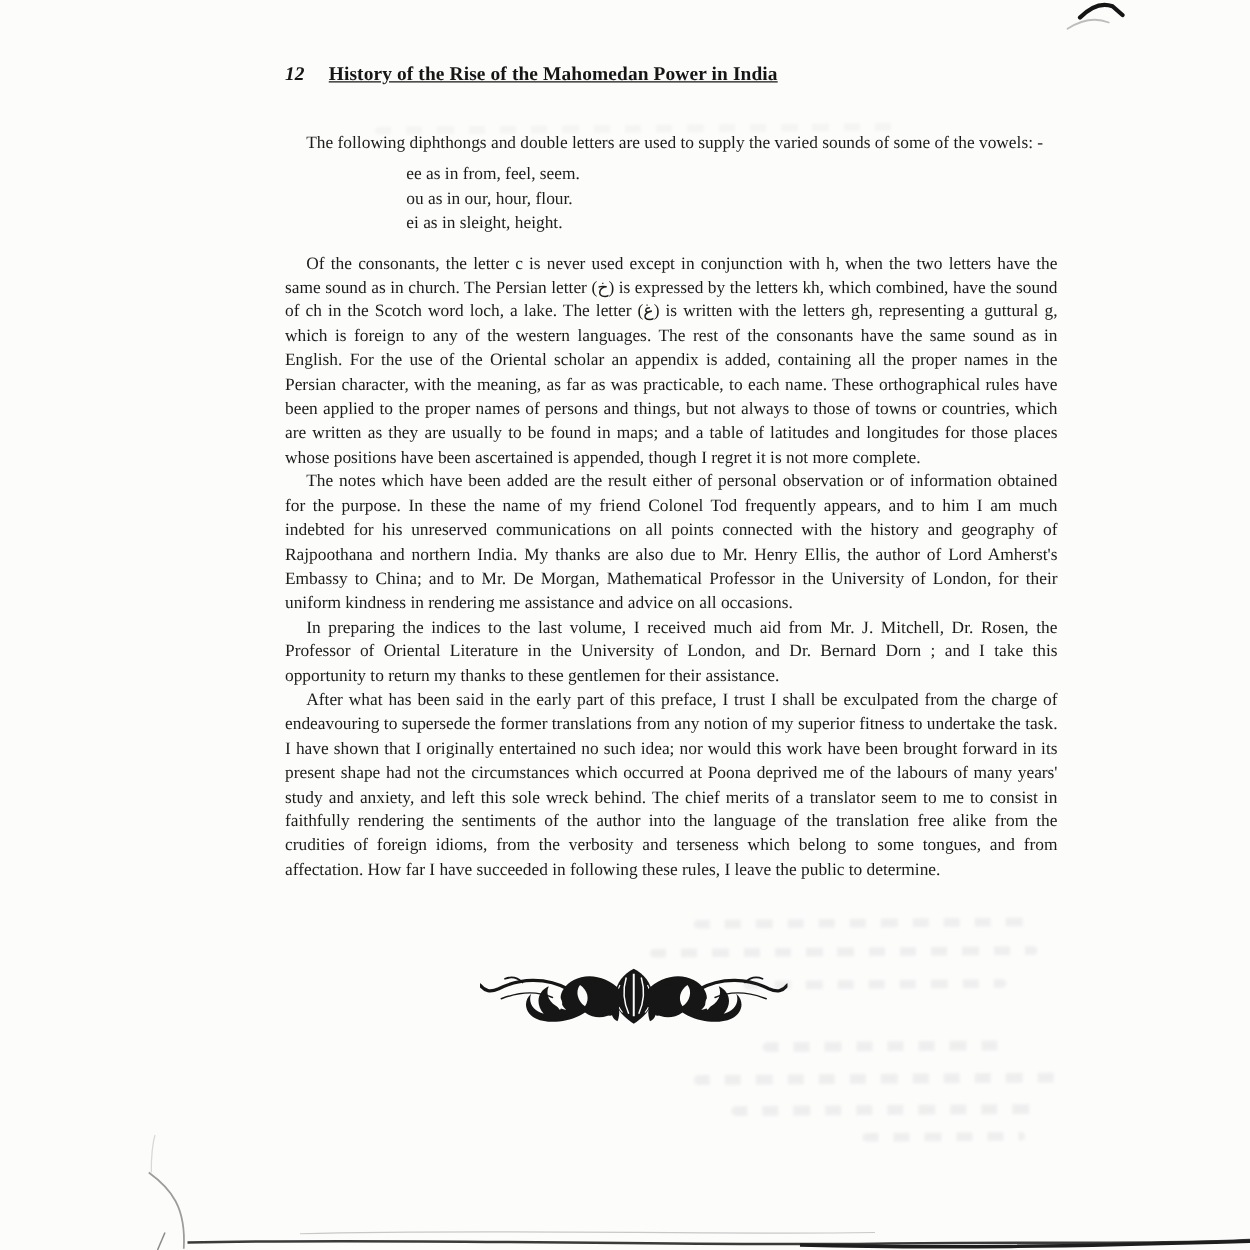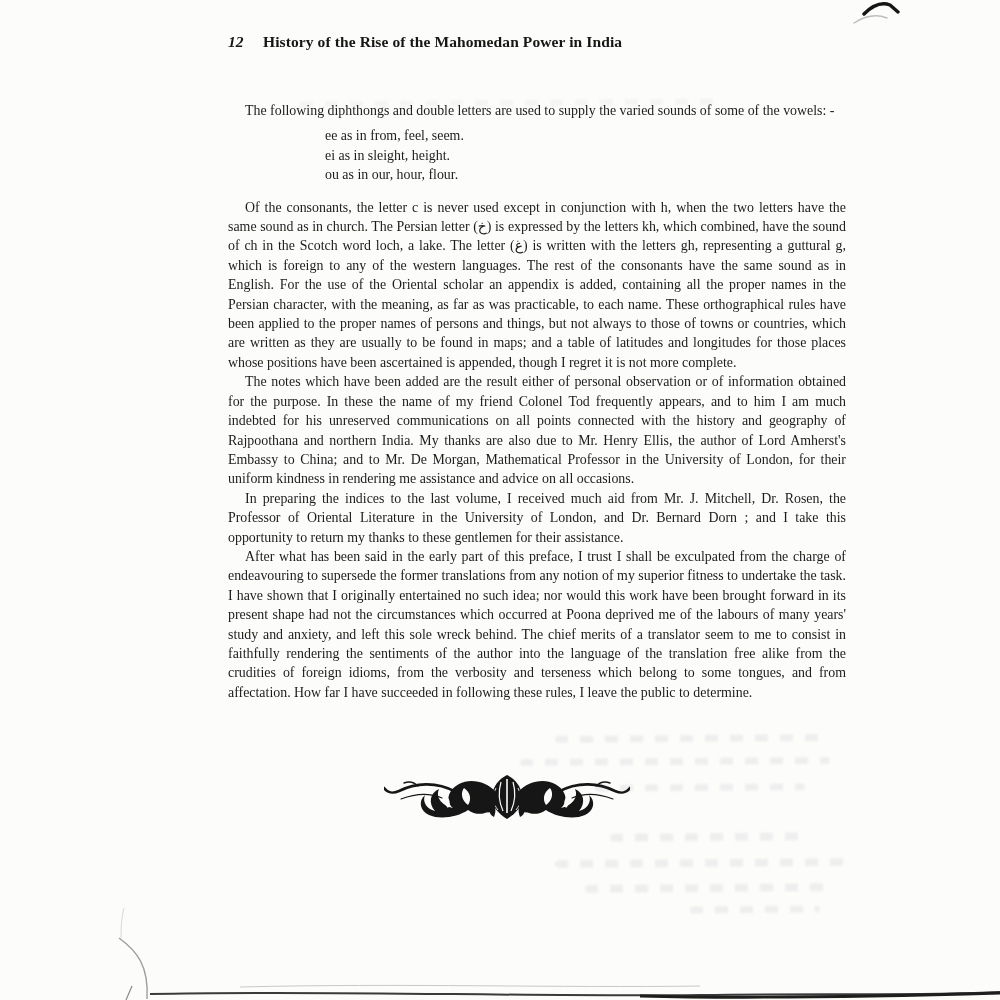--- a/index.html
+++ b/index.html
@@ -10,34 +10,34 @@
   }
   .page {
     position: relative;
     width: 1000px; height: 1000px;
     background: #fcfcfb;
     overflow: hidden;
     color: #1d1d1d;
   }
   .content {
     position: absolute;
-    left: 228px; top: 33px;
+    left: 228px; top: 51px;
     width: 618px;
   }
   .header {
     display: flex;
     align-items: baseline;
     font-weight: bold;
     font-size: 15.5px;
     color: #161616;
   }
   .pagenum { font-style: italic; width: 20px; }
-  .running-title { margin-left: 15px; letter-spacing: 0.1px; }
+  .running-title { margin-left: 15px; letter-spacing: 0.1px; text-decoration: underline; }
   .bodytext {
-    margin-top: 50px;
+    margin-top: 36px;
     font-size: 13.9px;
     line-height: 19.4px;
     text-align: justify;
     color: #1c1c1c;
   }
   .bodytext p { margin: 0; text-indent: 17px; }
   .it { }
   .pron-list {
     margin: 6px 0 13px 97px;
     text-align: left;
@@ -73,22 +73,22 @@
     <div class="header">
       <span class="pagenum">12</span>
       <span class="running-title">History of the Rise of the Mahomedan Power in India</span>
     </div>
 
     <div class="bodytext">
       <p><span>The following diphthongs and double letters are used to supply the varied sounds of some of the vowels: -</span></p>
 
       <div class="pron-list">
         <div><span class="it">ee</span><span> as in </span><span class="it">from, feel, seem.</span></div>
+        <div><span class="it">ou</span><span> as in </span><span class="it">our, hour, flour.</span></div>
         <div><span class="it">ei</span><span> as in </span><span class="it">sleight, height.</span></div>
-        <div><span class="it">ou</span><span> as in </span><span class="it">our, hour, flour.</span></div>
       </div>
 
       <p><span>Of the consonants, the letter </span><span class="it">c</span><span> is never used except in conjunction with </span><span class="it">h</span><span>, when the two letters have the same sound as in </span><span class="it">church</span><span>. The Persian letter (خ) is expressed by the letters </span><span class="it">kh</span><span>, which combined, have the sound of </span><span class="it">ch</span><span> in the Scotch word </span><span class="it">loch</span><span>, a lake. The letter (غ) is written with the letters </span><span class="it">gh</span><span>, representing a guttural </span><span class="it">g</span><span>, which is foreign to any of the western languages. The rest of the consonants have the same sound as in English. For the use of the Oriental scholar an appendix is added, containing all the proper names in the Persian character, with the meaning, as far as was practicable, to each name. These orthographical rules have been applied to the proper names of persons and things, but not always to those of towns or countries, which are written as they are usually to be found in maps; and a table of latitudes and longitudes for those places whose positions have been ascertained is appended, though I regret it is not more complete.</span></p>
       <p><span>The notes which have been added are the result either of personal observation or of information obtained for the purpose. In these the name of my friend Colonel Tod frequently appears, and to him I am much indebted for his unreserved communications on all points connected with the history and geography of Rajpoothana and northern India. My thanks are also due to Mr. Henry Ellis, the author of Lord Amherst's Embassy to China; and to Mr. De Morgan, Mathematical Professor in the University of London, for their uniform kindness in rendering me assistance and advice on all occasions.</span></p>
       <p><span>In preparing the indices to the last volume, I received much aid from Mr. J. Mitchell, Dr. Rosen, the Professor of Oriental Literature in the University of London, and Dr. Bernard Dorn ; and I take this opportunity to return my thanks to these gentlemen for their assistance.</span></p>
       <p><span>After what has been said in the early part of this preface, I trust I shall be exculpated from the charge of endeavouring to supersede the former translations from any notion of my superior fitness to undertake the task. I have shown that I originally entertained no such idea; nor would this work have been brought forward in its present shape had not the circumstances which occurred at Poona deprived me of the labours of many years' study and anxiety, and left this sole wreck behind. The chief merits of a translator seem to me to consist in faithfully rendering the sentiments of the author into the language of the translation free alike from the crudities of foreign idioms, from the verbosity and terseness which belong to some tongues, and from affectation. How far I have succeeded in following these rules, I leave the public to determine.</span></p>
     </div>
   </div>
 
   <svg class="ornament" viewBox="0 0 246 48" xmlns="http://www.w3.org/2000/svg">

